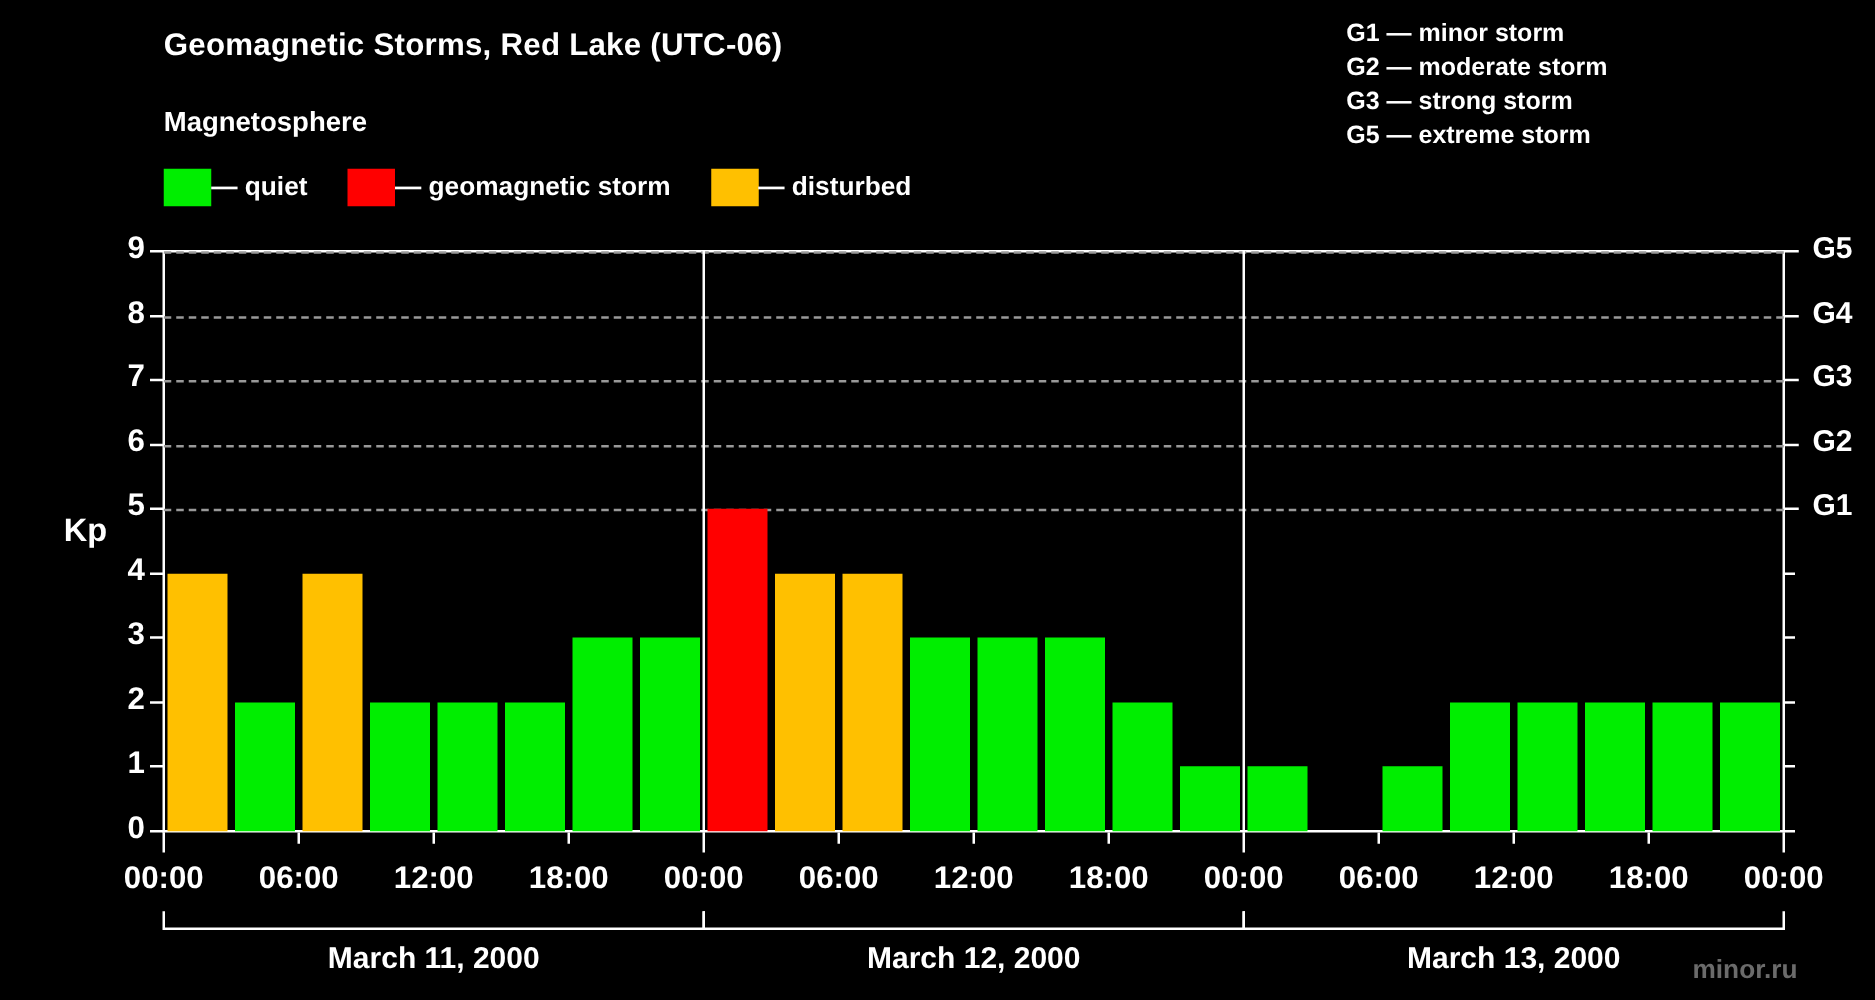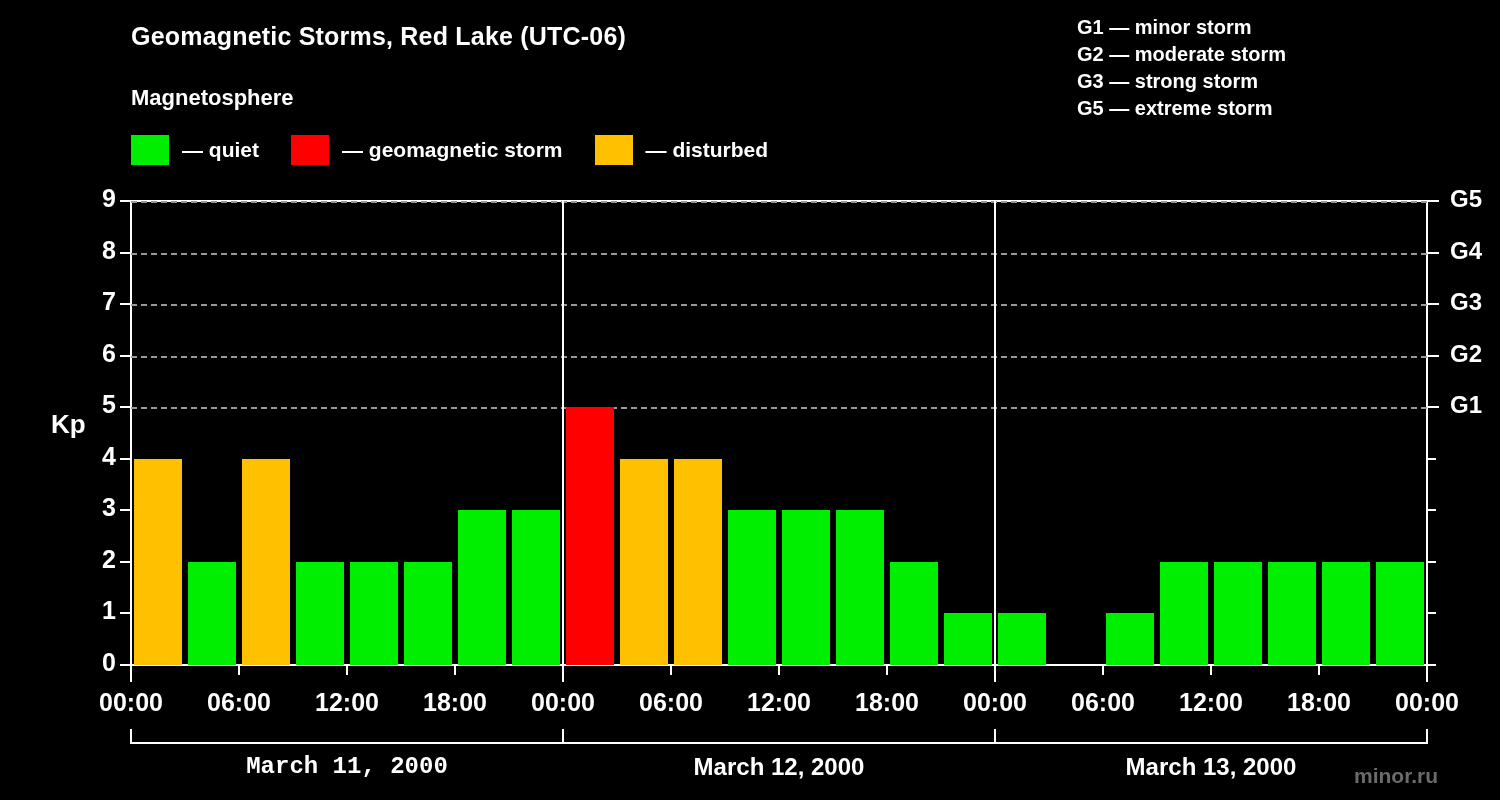--- a/index.html
+++ b/index.html
@@ -4,21 +4,21 @@
 <style>
   html,body{margin:0;padding:0;background:#000;}
   body{width:1500px;height:800px;overflow:hidden;font-family:"Liberation Sans",sans-serif;color:#fff;position:relative;}
 
   
   #chart-title{position:absolute;left:131px;top:22px;font-size:25px;font-weight:bold;letter-spacing:.2px;white-space:nowrap;}
   #mag-heading{position:absolute;left:131px;top:85px;font-size:22px;font-weight:bold;}
   #legend{position:absolute;left:131px;top:133px;height:34px;display:flex;align-items:center;}
   .legend-item{display:flex;align-items:center;margin-right:32px;}
   .legend-swatch{width:38px;height:30px;display:block;}
-  .legend-label{font-size:21px;font-weight:bold;margin-left:13px;white-space:nowrap;}
+  .legend-label{font-size:21px;font-weight:bold;white-space:nowrap;}
 
   
   #gkey{position:absolute;left:1077px;top:14px;font-size:20px;font-weight:bold;line-height:27px;}
   #gkey div{white-space:nowrap;}
 
   
   #plot-wrap{position:absolute;left:0;top:0;width:1500px;height:800px;}
   #plot{position:absolute;left:131px;top:201px;width:1296px;height:464px;}
   #plot-frame-top{position:absolute;left:131px;top:200px;width:1297px;height:2px;background:#fff;}
   #plot-frame-left{position:absolute;left:130px;top:200px;width:2px;height:466px;background:#fff;}
@@ -191,21 +191,21 @@
       <div class="xtick-label" style="left: 1211px;">12:00</div>
       <div class="xtick-minor" style="left: 1318px;"></div>
       <div class="xtick-label" style="left: 1319px;">18:00</div>
       <div class="xtick-major" style="left: 1426px;"></div>
       <div class="xtick-label" style="left: 1427px;">00:00</div>
     </div>
   <div id="dates-layer">
       <div class="bracket" style="left: 131px; width: 432px;"></div>
       <div class="bracket-cap" style="left: 130px;"></div>
       <div class="bracket-cap" style="left: 562px;"></div>
-      <div class="date-label" style="left: 347px; font-family: Liberation Mono, monospace;">March 11, 2000</div>
+      <div class="date-label" style="left: 347px;">March 11, 2000</div>
       <div class="bracket" style="left: 563px; width: 432px;"></div>
       <div class="bracket-cap" style="left: 562px;"></div>
       <div class="bracket-cap" style="left: 994px;"></div>
       <div class="date-label" style="left: 779px;">March 12, 2000</div>
       <div class="bracket" style="left: 995px; width: 432px;"></div>
       <div class="bracket-cap" style="left: 994px;"></div>
       <div class="bracket-cap" style="left: 1426px;"></div>
       <div class="date-label" style="left: 1211px;">March 13, 2000</div>
     </div>
 

